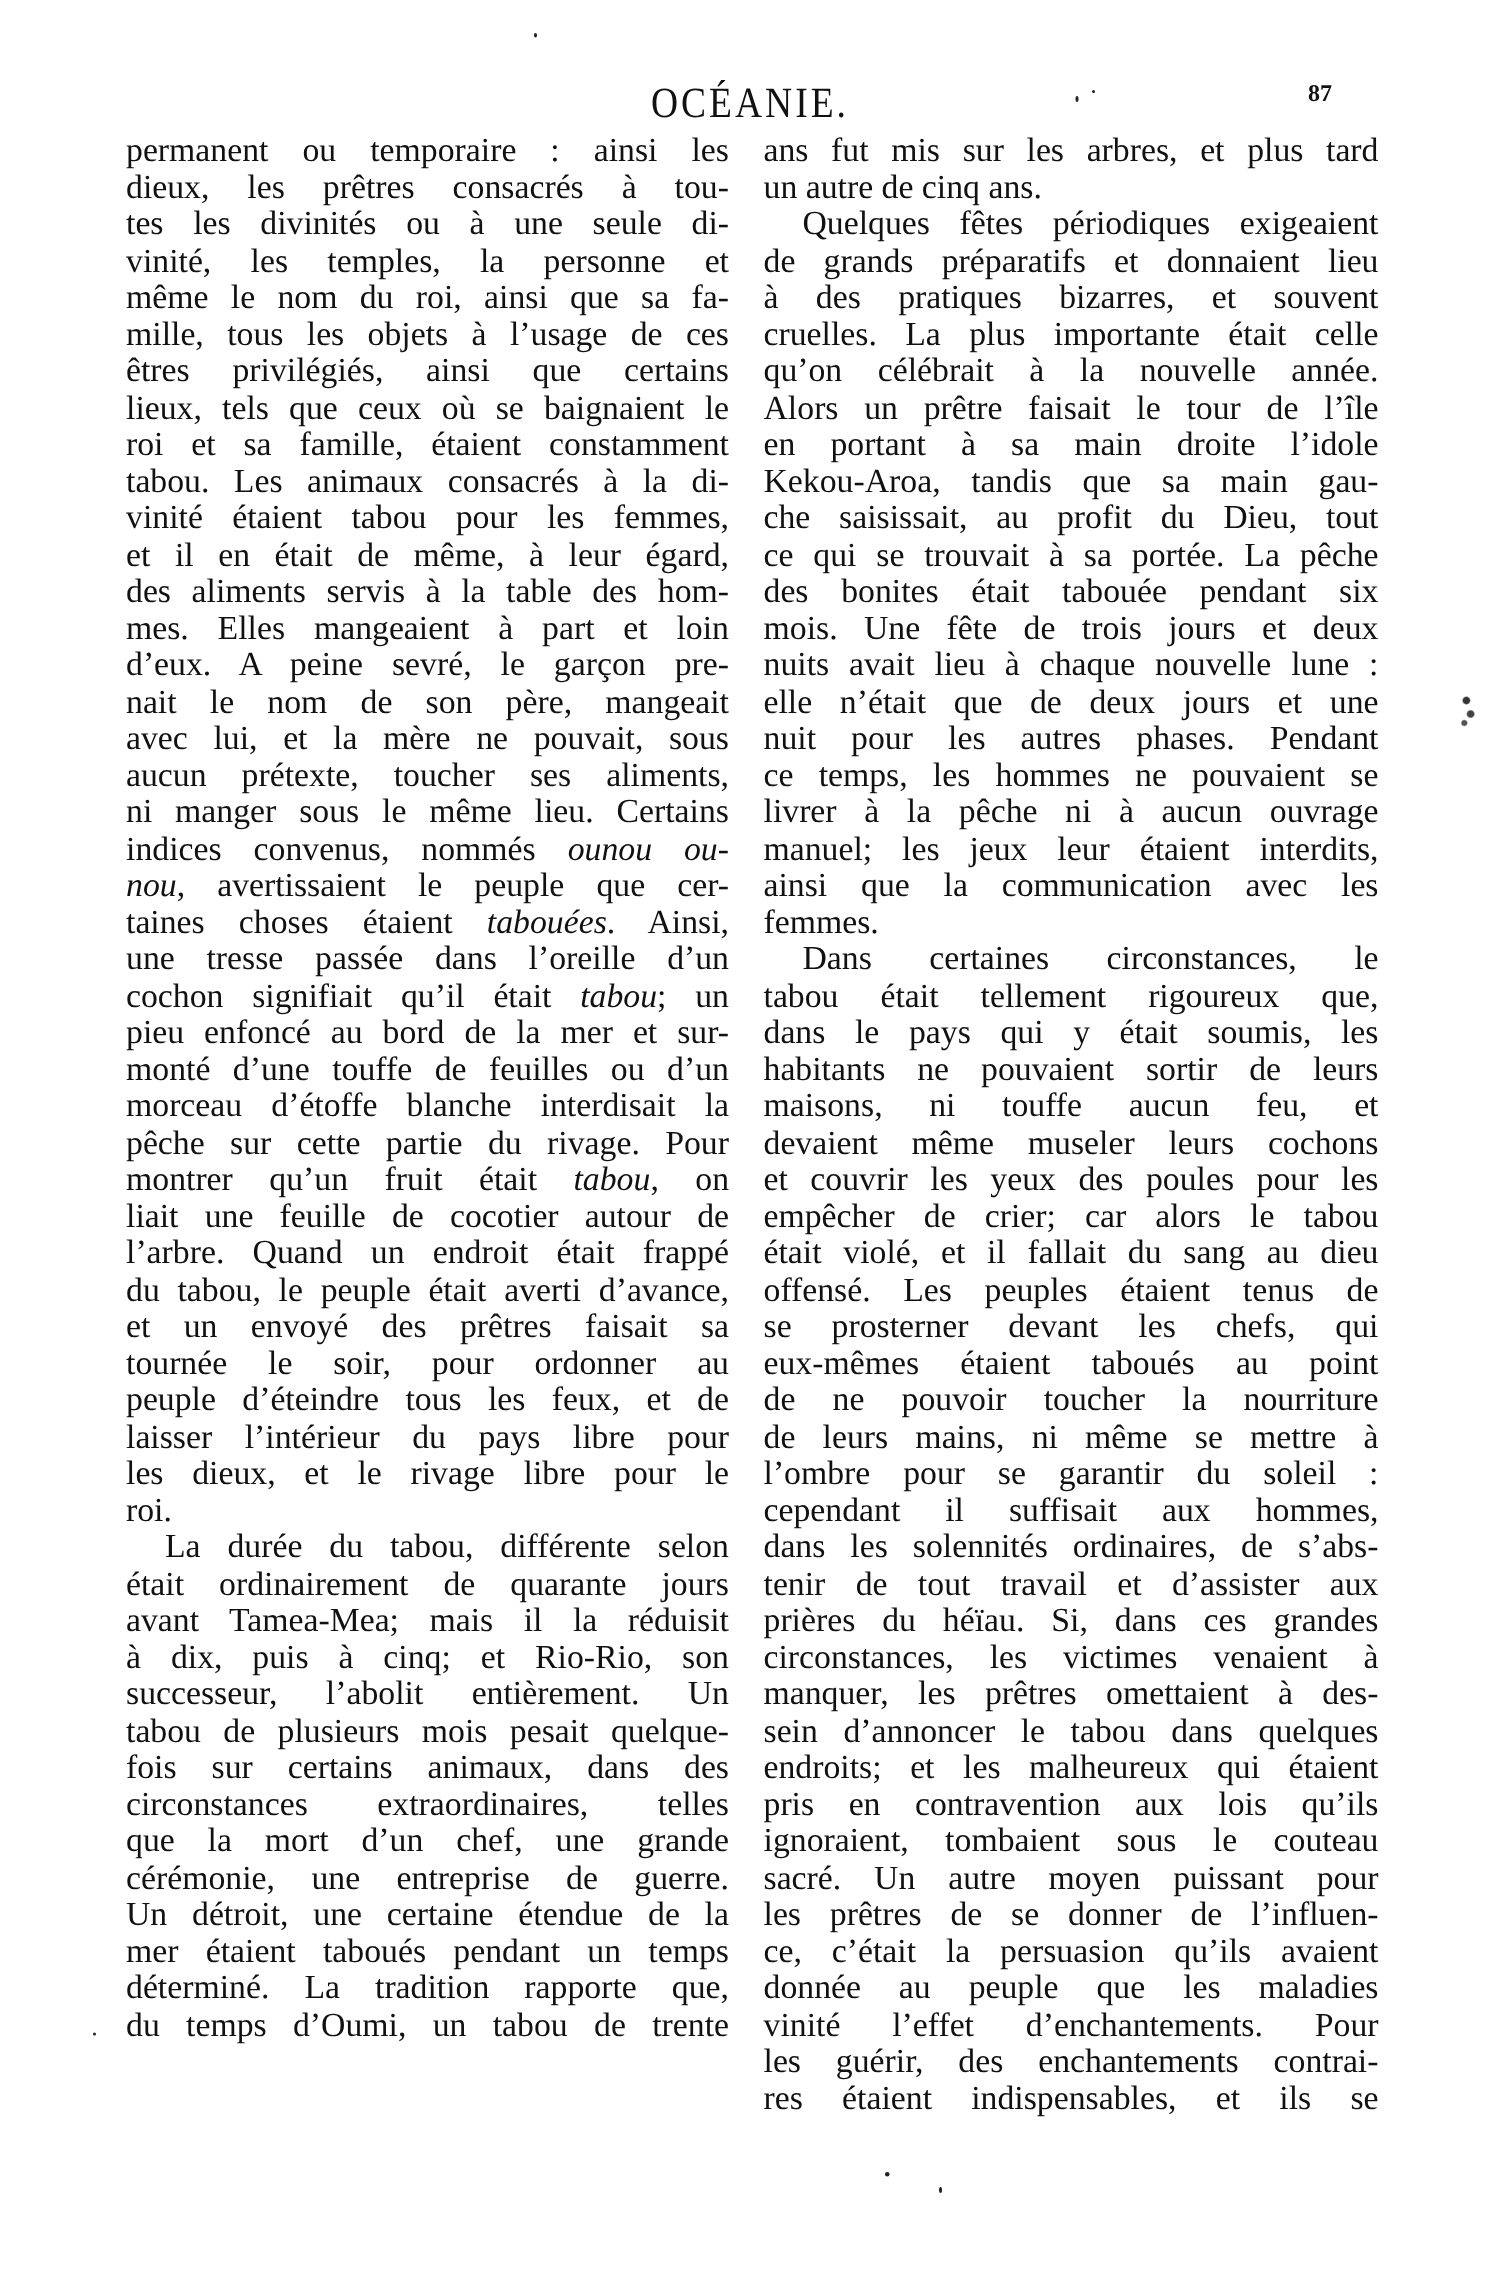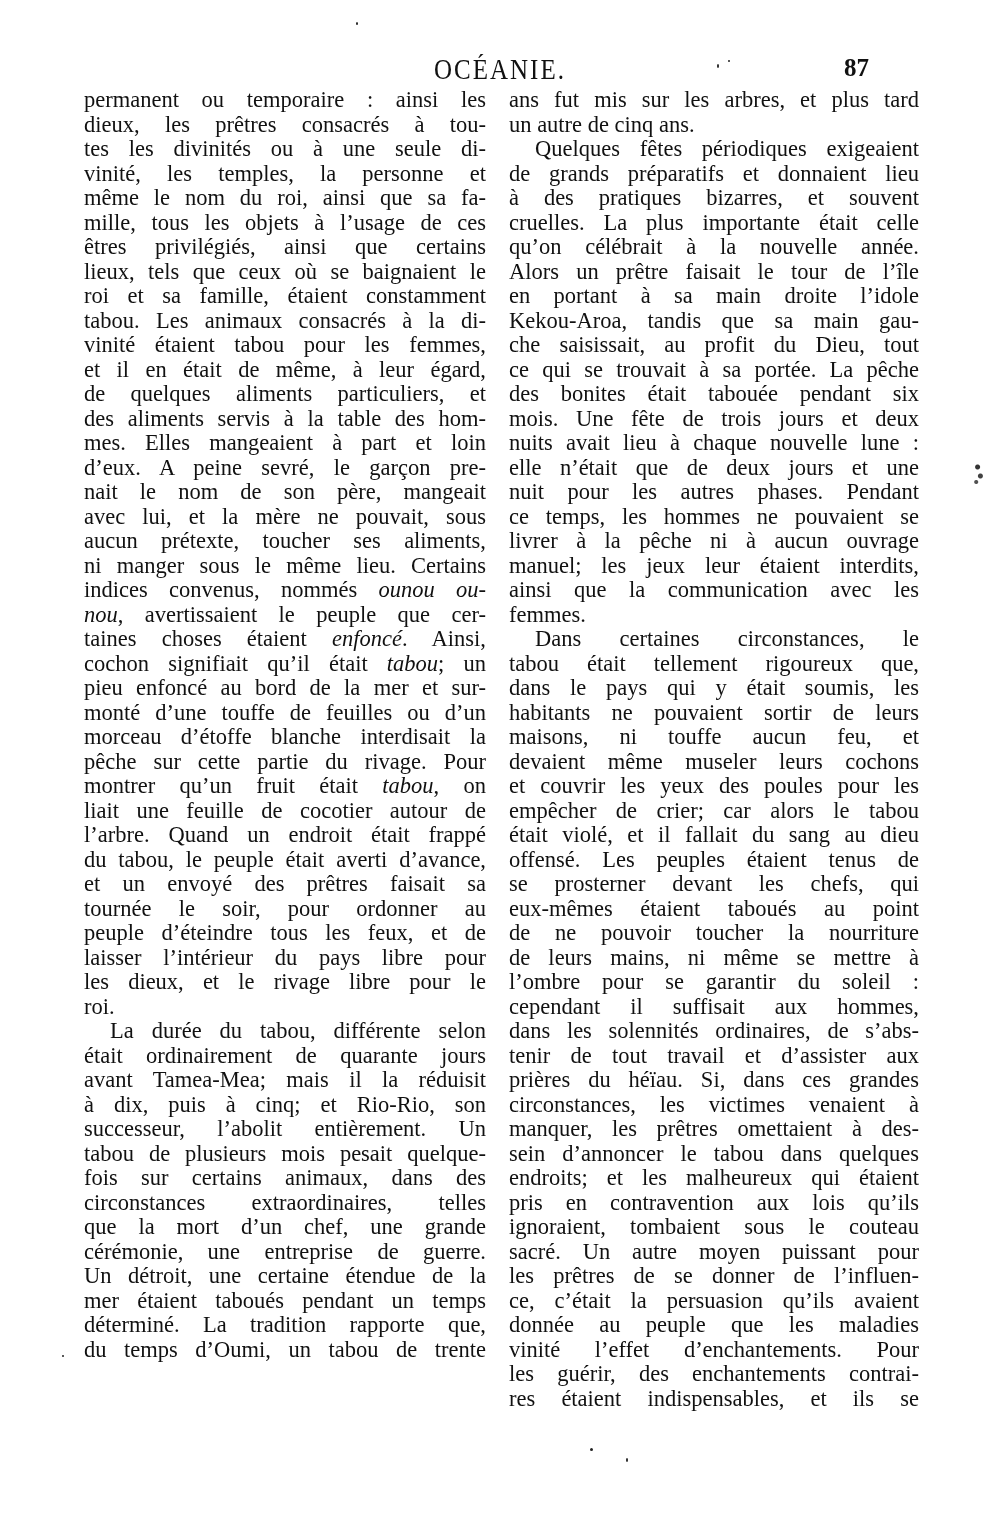--- a/index.html
+++ b/index.html
@@ -26,23 +26,23 @@
       position: absolute;
       left: 434px;
       top: 0;
       font-size: 25px;
       letter-spacing: 2px;
       transform: scaleY(1.15);
       transform-origin: left top;
     }
     .page-number {
       position: absolute;
-      left: 844px;
+      left: 872px;
       top: 0;
-      font-size: 25px;
+      font-size: 16px;
       font-weight: bold;
     }
     .column {
       position: absolute;
       top: 88px;
     }
     .col-left { left: 84px; width: 402px; font-family: Liberation Serif, serif; }
     .col-right { left: 509px; width: 410px; }
     .line {
       display: block;
@@ -93,31 +93,31 @@
     <div class="line"><span>tes les divinités ou à une seule di-</span></div>
     <div class="line"><span>vinité, les temples, la personne et</span></div>
     <div class="line"><span>même le nom du roi, ainsi que sa fa-</span></div>
     <div class="line"><span>mille, tous les objets à l’usage de ces</span></div>
     <div class="line"><span>êtres privilégiés, ainsi que certains</span></div>
     <div class="line"><span>lieux, tels que ceux où se baignaient le</span></div>
     <div class="line"><span>roi et sa famille, étaient constamment</span></div>
     <div class="line"><span>tabou. Les animaux consacrés à la di-</span></div>
     <div class="line"><span>vinité étaient tabou pour les femmes,</span></div>
     <div class="line"><span>et il en était de même, à leur égard,</span></div>
-    <div class="line"><span>de quelques aliments particuliers, et</span></div>
     <div class="line"><span>des aliments servis à la table des hom-</span></div>
     <div class="line"><span>mes. Elles mangeaient à part et loin</span></div>
     <div class="line"><span>d’eux. A peine sevré, le garçon pre-</span></div>
     <div class="line"><span>nait le nom de son père, mangeait</span></div>
     <div class="line"><span>avec lui, et la mère ne pouvait, sous</span></div>
     <div class="line"><span>aucun prétexte, toucher ses aliments,</span></div>
     <div class="line"><span>ni manger sous le même lieu. Certains</span></div>
     <div class="line"><span>indices convenus, nommés </span><i>ounou ou-</i></div>
     <div class="line"><i>nou</i><span>, avertissaient le peuple que cer-</span></div>
-    <div class="line"><span>taines choses étaient </span><i>enfoncé</i><span>. Ainsi,</span></div>
+    <div class="line"><span>taines choses étaient </span><i>tabouées</i><span>. Ainsi,</span></div>
+    <div class="line"><span>une tresse passée dans l’oreille d’un</span></div>
     <div class="line"><span>cochon signifiait qu’il était </span><i>tabou</i><span>; un</span></div>
     <div class="line"><span>pieu enfoncé au bord de la mer et sur-</span></div>
     <div class="line"><span>monté d’une touffe de feuilles ou d’un</span></div>
     <div class="line"><span>morceau d’étoffe blanche interdisait la</span></div>
     <div class="line"><span>pêche sur cette partie du rivage. Pour</span></div>
     <div class="line"><span>montrer qu’un fruit était </span><i>tabou</i><span>, on</span></div>
     <div class="line"><span>liait une feuille de cocotier autour de</span></div>
     <div class="line"><span>l’arbre. Quand un endroit était frappé</span></div>
     <div class="line"><span>du tabou, le peuple était averti d’avance,</span></div>
     <div class="line"><span>et un envoyé des prêtres faisait sa</span></div>

